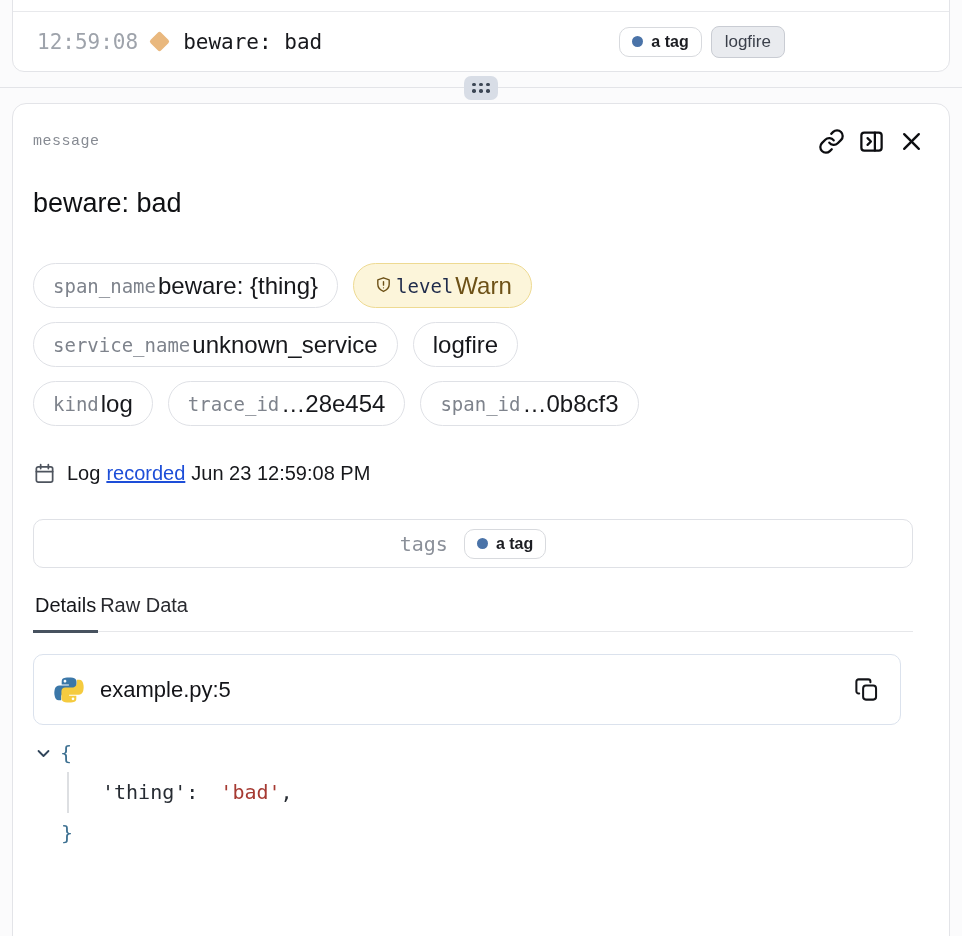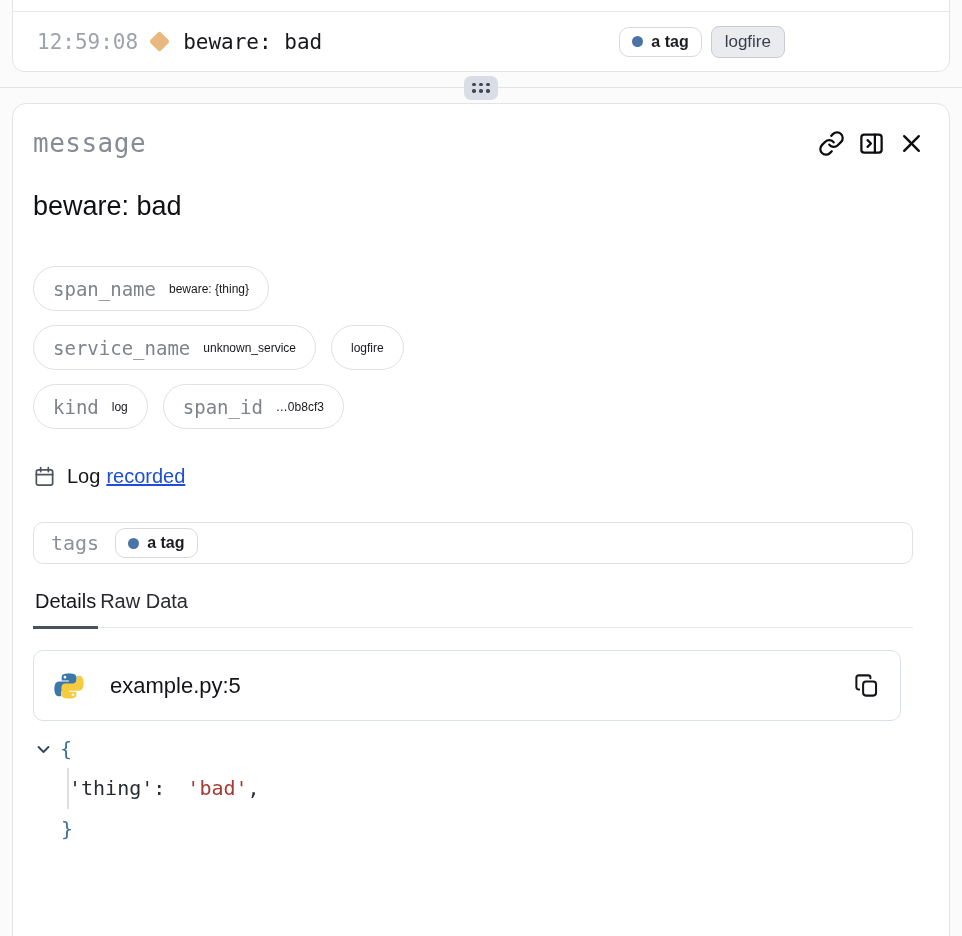--- a/index.html
+++ b/index.html
@@ -47,83 +47,83 @@
   }
   .dots { display:grid; grid-template-columns:repeat(3,4px); grid-gap:3px; gap:3px; }
   .dots i { width:3.5px; height:3.5px; background:#3c4654; border-radius:50%; }
 
   
   .panel {
     margin:0 12px; background:#fff; border:1px solid #e3e4e8;
     border-radius:14px; padding:24px 20px 40px; height:930px;
   }
   .panel-header { display:flex; align-items:center; }
-  .panel-label { font-size:26px; color:#878b93; letter-spacing:0.5px; }
+  .panel-label { font-size:15px; color:#878b93; letter-spacing:0.5px;font-family:Liberation Mono, monospace; }
   .panel-actions { margin-left:auto; margin-right:4px; display:flex; align-items:center; gap:13px; }
   .icon-btn {
     width:27px; height:27px; padding:0; border:none; background:none; color:#0c0d10;
     display:flex; align-items:center; justify-content:center; cursor:pointer;
   }
   .icon-btn svg { width:100%; height:100%; }
 
   .panel-title { margin-top:33px; font-size:27px; color:#0f1013; }
 
   .pill-row { display:flex; gap:15px; margin-top:14px; flex-wrap:wrap; }
   .pill-row.first { margin-top:44px; }
   .pill {
-    display:inline-flex; align-items:center; gap:13px; height:45px;
+    display:inline-flex; align-items:center; gap:2px; height:45px;
     padding:10px 19px; border:1px solid #dfe1e6; border-radius:23px;
     background:#fff; cursor:pointer;
   }
   .pill-key { font-family:"DejaVu Sans Mono",monospace; font-size:19px; color:#7e838c; }
-  .pill-val { font-size:12px; color:#17181c; }
+  .pill-val { font-size:24px; color:#17181c; }
   .pill.warn { background:#fcf5da; border-color:#eeda92; }
   .pill.warn .pill-key { color:#1f2b4b; }
   .pill.warn .pill-val { color:#6d5117; }
   .pill.warn svg { width:21px; height:21px; color:#6d5117; }
 
   .recorded { margin-top:36px; display:flex; align-items:center; font-size:20px; color:#17181c; }
   .recorded svg { width:23px; height:23px; color:#4e545e; margin-right:11px; flex:none; }
   .recorded .verb { color:#1d4ed8; margin:0 6px;text-decoration:underline; }
 
   .tags-box {
-    margin-top:34px; margin-right:16px; height:42px;
+    margin-top:34px; margin-right:16px; height:49px;
     border:1px solid #dfe1e6; border-radius:10px;
-    display:flex; align-items:center; gap:16px; padding:0 17px;
+    display:flex; align-items:center; gap:16px; padding:0 17px;justify-content:center;
   }
   .tags-label { font-family:"DejaVu Sans Mono",monospace; font-size:20px; color:#8b9099; }
 
   .tabs { margin-top:26px; margin-right:16px; display:flex; border-bottom:1px solid #e6e7ea; }
   .tab {
     font-size:20px; color:#2a2b30; padding:0 2px 13px; cursor:pointer;
     border-bottom:3px solid transparent; margin-bottom:-2px;
   }
   .tab.active { color:#15161a; border-bottom-color:#47525f; }
 
   .source-box {
     margin-top:22px; margin-right:28px; height:71px;
     border:1px solid #dbe2ed; border-radius:10px;
-    display:flex; align-items:center; padding:0 20px; gap:26px; cursor:pointer;
+    display:flex; align-items:center; padding:0 20px; gap:16px; cursor:pointer;
   }
   .py-logo { width:30px; height:30px; flex:none; }
   .source-file { font-size:22px; color:#131418; }
   .copy-btn {
     margin-left:auto; width:27px; height:27px; border:none; background:none; padding:0;
     color:#131418; cursor:pointer;
   }
   .copy-btn svg { width:100%; height:100%; }
 
   .args-heading { margin-top:46px; font-size:23px; font-weight:bold; color:#0e0f12; }
 
   .code { margin-top:9px; font-family:"DejaVu Sans Mono",monospace; font-size:20px; color:#272c33; }
   .code-open { display:flex; align-items:center; height:38px; }
   .code-open svg { width:17px; height:17px; color:#31455a; margin:0 8px 0 2px; cursor:pointer; }
   .brace { color:#3d7091; }
   .code-inner {
-    border-left:2px solid #dddfe2; margin-left:34px; 
+    border-left:2px solid #dddfe2; margin-left:34px; padding-left:33px;
     height:41px; line-height:41px;
   }
   .code-close { padding-left:28px; height:41px; line-height:41px; }
   .str { color:#a63a32; margin-left:22px; }
 </style>
 </head>
 <body>
 
 <section class="top-card">
   <div class="row-spacer"></div>
@@ -182,52 +182,66 @@
     </span>
   </div>
 
   <div class="panel-title">beware: bad</div>
 
   <div class="pill-row first">
     <span class="pill">
       <span class="pill-key">span_name</span>
       <span class="pill-val">beware: {thing}</span>
     </span>
+    <span class="pill warn">
+      <svg viewBox="0 0 24 24" fill="none" stroke="currentColor" stroke-width="1.6" stroke-linecap="round" stroke-linejoin="round">
+          <path d="M12 3.2 5.5 5.6v5.1c0 3.9 2.6 6.6 6.5 8.1 3.9-1.5 6.5-4.2 6.5-8.1V5.6Z"></path>
+          <line x1="12" y1="7.6" x2="12" y2="11.6"></line>
+          <circle cx="12" cy="14.6" r="0.7" fill="currentColor" stroke="none"></circle>
+        </svg>
+      <span class="pill-key">level</span>
+      <span class="pill-val">Warn</span>
+    </span>
   </div>
 
   <div class="pill-row">
     <span class="pill">
       <span class="pill-key">service_name</span>
       <span class="pill-val">unknown_service</span>
     </span>
     <span class="pill">
       <span class="pill-val">logfire</span>
     </span>
   </div>
 
   <div class="pill-row">
     <span class="pill">
       <span class="pill-key">kind</span>
       <span class="pill-val">log</span>
+    </span>
+    <span class="pill">
+      <span class="pill-key">trace_id</span>
+      <span class="pill-val">…28e454</span>
     </span>
     <span class="pill">
       <span class="pill-key">span_id</span>
       <span class="pill-val">…0b8cf3</span>
     </span>
   </div>
 
   <div class="recorded">
     <svg viewBox="0 0 24 24" fill="none" stroke="currentColor" stroke-width="1.8" stroke-linecap="round" stroke-linejoin="round">
         <rect x="3.5" y="5" width="17" height="16" rx="2"></rect>
         <line x1="3.5" y1="10" x2="20.5" y2="10"></line>
         <line x1="8" y1="2.8" x2="8" y2="6.8"></line>
         <line x1="16" y1="2.8" x2="16" y2="6.8"></line>
       </svg>
     <span>Log</span>
     <span class="verb">recorded</span>
+    <span>Jun 23 12:59:08 PM</span>
   </div>
 
   <div class="tags-box">
     <span class="tags-label">tags</span>
     <span class="tag-chip">
       <span class="tag-dot"></span>
       <span>a tag</span>
     </span>
   </div>
 

